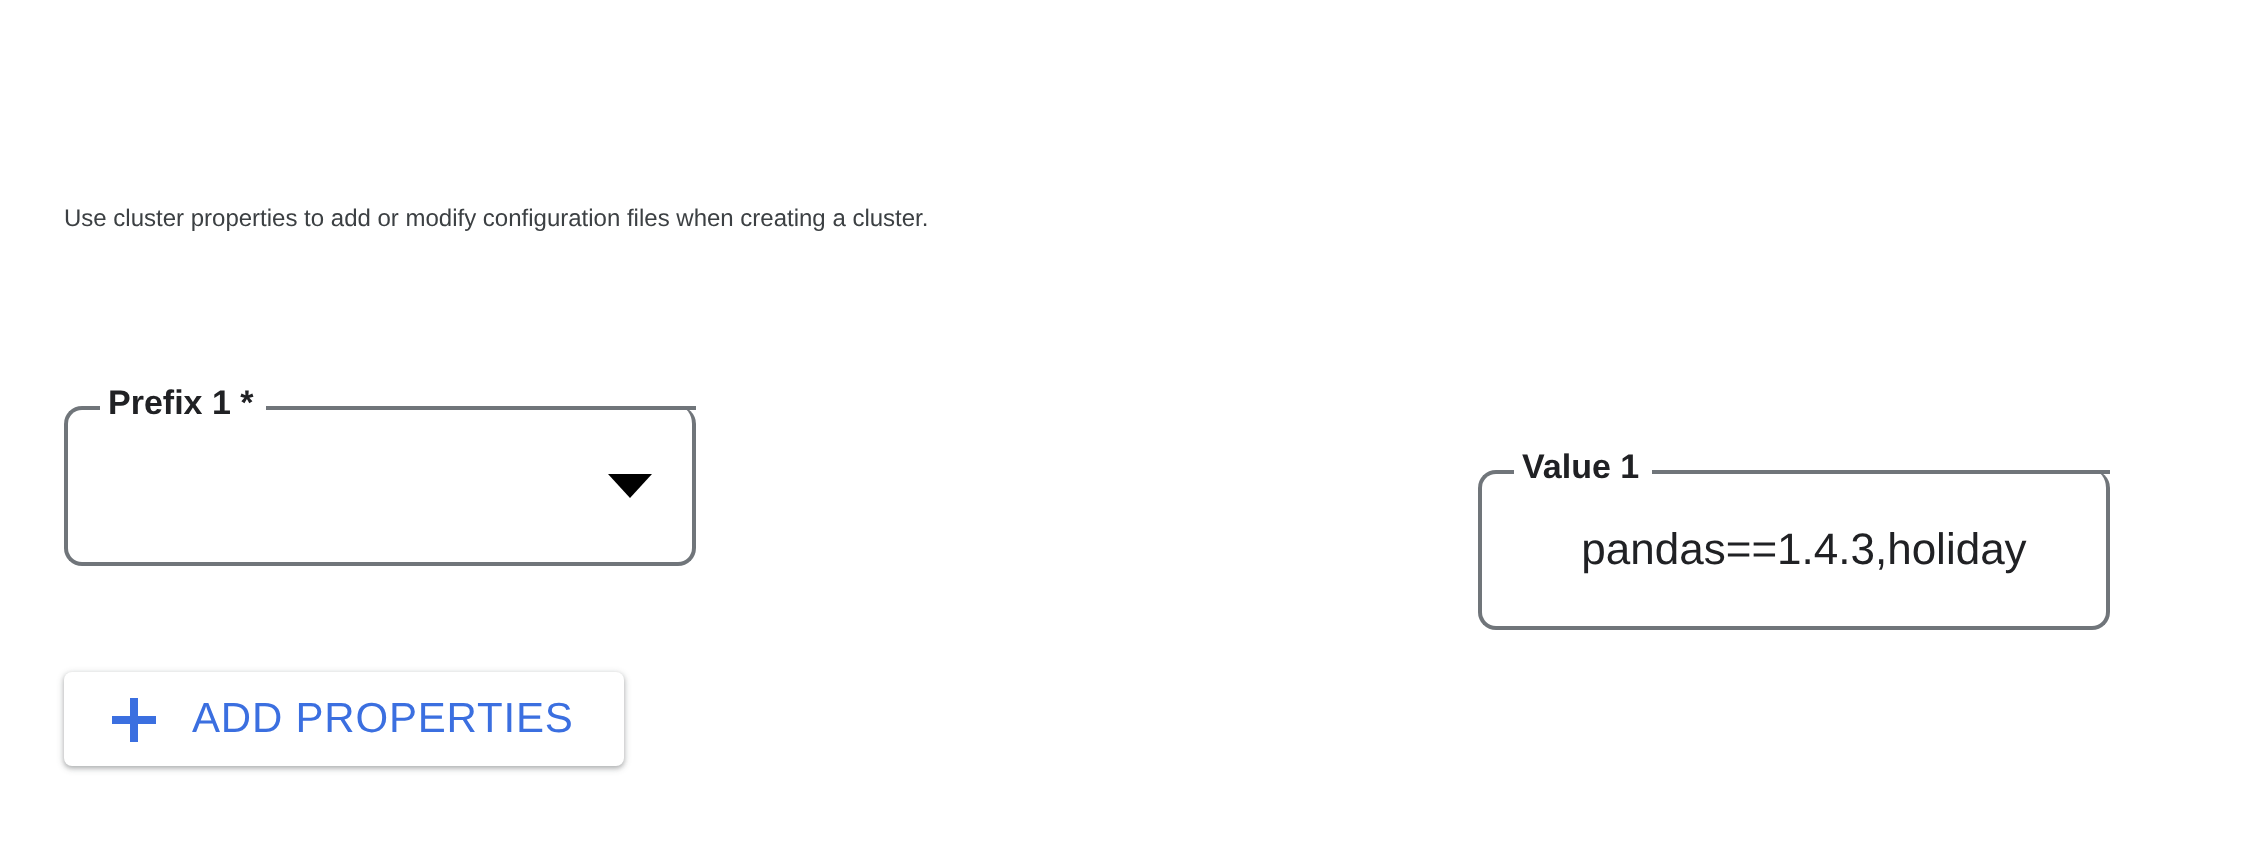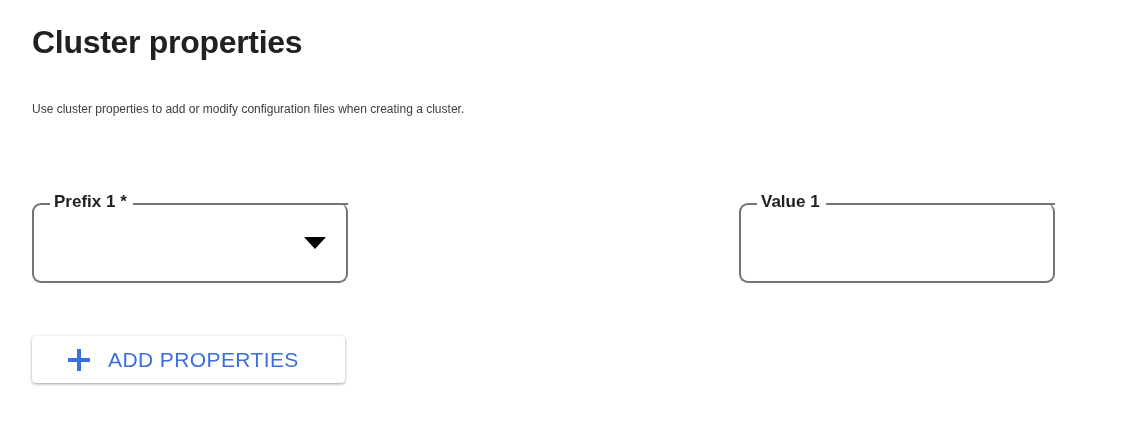--- a/index.html
+++ b/index.html
@@ -59,21 +59,21 @@
 
   .field {
     position: absolute;
     top: 8px;
     width: 316px;
     height: 80px;
     box-sizing: border-box;
   }
   .field-1 { left: 32px; }
   .field-2 { left: 386px; }
-  .field-3 { left: 739px; }
+  .field-3 { left: 739px; margin-top: 32px; }
 
   
   .outline {
     position: absolute;
     inset: 0;
     pointer-events: none;
   }
   .outline .ol-leading {
     position: absolute;
     left: 0; top: 0; bottom: 0;
@@ -145,29 +145,29 @@
     border-left: 11px solid transparent;
     border-right: 11px solid transparent;
     border-top: 12px solid #000000;
   }
 
   
   .add-button {
     position: absolute;
     left: 32px;
     top: 336px;
-    width: 313px;
+    width: 280px;
     height: 47px;
     background: #ffffff;
     border: none;
     border-radius: 4px;
     box-shadow: 0 1px 2px 0 rgba(60,64,67,0.30), 0 1px 3px 1px rgba(60,64,67,0.15);
     display: flex;
     align-items: center;
-    padding: 0 20px 0 36px;
+    padding: 0 20px 0 24px;
     box-sizing: border-box;
     cursor: pointer;
     font-family: "Liberation Sans", sans-serif;
   }
   .add-button .plus-icon {
     position: relative;
     width: 22px;
     height: 22px;
     flex: 0 0 22px;
     margin-right: 18px;
@@ -193,21 +193,20 @@
     letter-spacing: 0.4px;
     color: #3b6fe0;
     white-space: nowrap;
   }
 </style>
 </head>
 <body>
 
 <div class="page">
 
-  <div class="page-title">Cluster properties</div>
 
   <div class="page-desc">Use cluster properties to add or modify configuration files when creating a cluster.</div>
 
   <div class="fields-row">
 
     <div class="field field-1">
       <div class="outline">
         <span class="ol-leading" style="width: 18px;"></span>
         <span class="ol-notch" style="left: 101px; right: 0px; border-left: none; border-right: none;"></span>
         <span class="ol-trailing" style="left:18px; right:0; border-top:none;"></span>
@@ -217,20 +216,21 @@
     </div>
 
 
     <div class="field field-3">
       <div class="outline">
         <span class="ol-leading" style="width: 18px;"></span>
         <span class="ol-notch" style="left: 87px; right: 0px; border-left: none; border-right: none;"></span>
         <span class="ol-trailing" style="left:18px; right:0; border-top:none;"></span>
       </div>
       <label class="field-label">Value 1</label>
+      <div class="field-value">pandas==1.4.3,holiday</div>
     </div>
 
   </div>
 
   <button class="add-button">
     <span class="plus-icon"></span>
     <span class="btn-label">ADD PROPERTIES</span>
   </button>
 
 </div>

